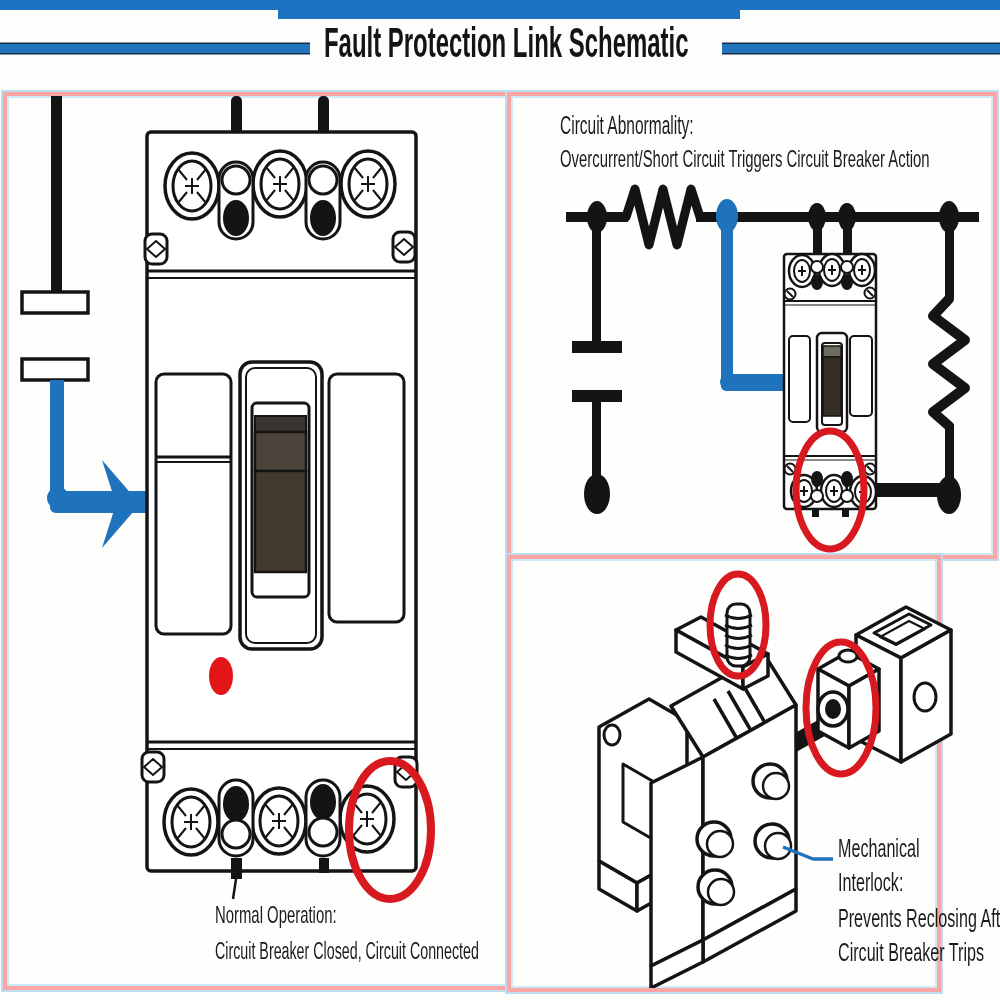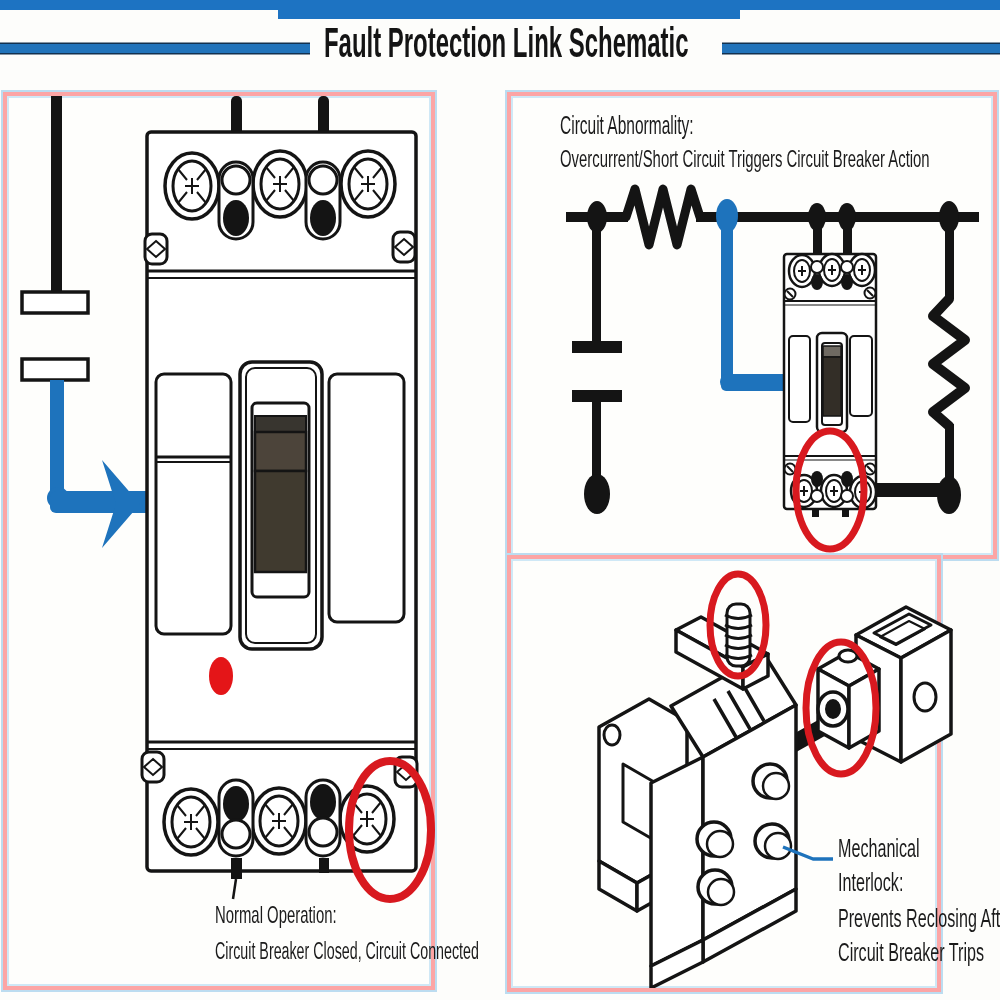--- a/index.html
+++ b/index.html
@@ -51,21 +51,21 @@
 <body>
 
 <div class="stage">
 
   <div class="abs topstrip"></div>
   <div class="abs topstrip2"></div>
   <div class="abs titleline" style="left:0;width:310px;"></div>
   <div class="abs titleline" style="left:722px;width:278px;"></div>
   <div class="abs title" style="left:324px;">Fault Protection Link Schematic</div>
 
-  <div class="panel" style="left:3px;top:92px;width:432px;height:898px;">
+  <div class="panel" style="left:3px;top:92px;width:508px;height:898px;">
     <svg width="500" height="890" viewBox="0 0 500 890">
 
       <g>
         <rect x="44" y="0" width="11" height="198" class="blk"></rect>
         <rect x="15" y="196" width="66" height="21" class="s35"></rect>
         <rect x="15" y="263" width="66" height="21" class="s35"></rect>
       </g>
 
       <g>
         <rect x="43" y="284" width="14" height="122" class="blue"></rect>

